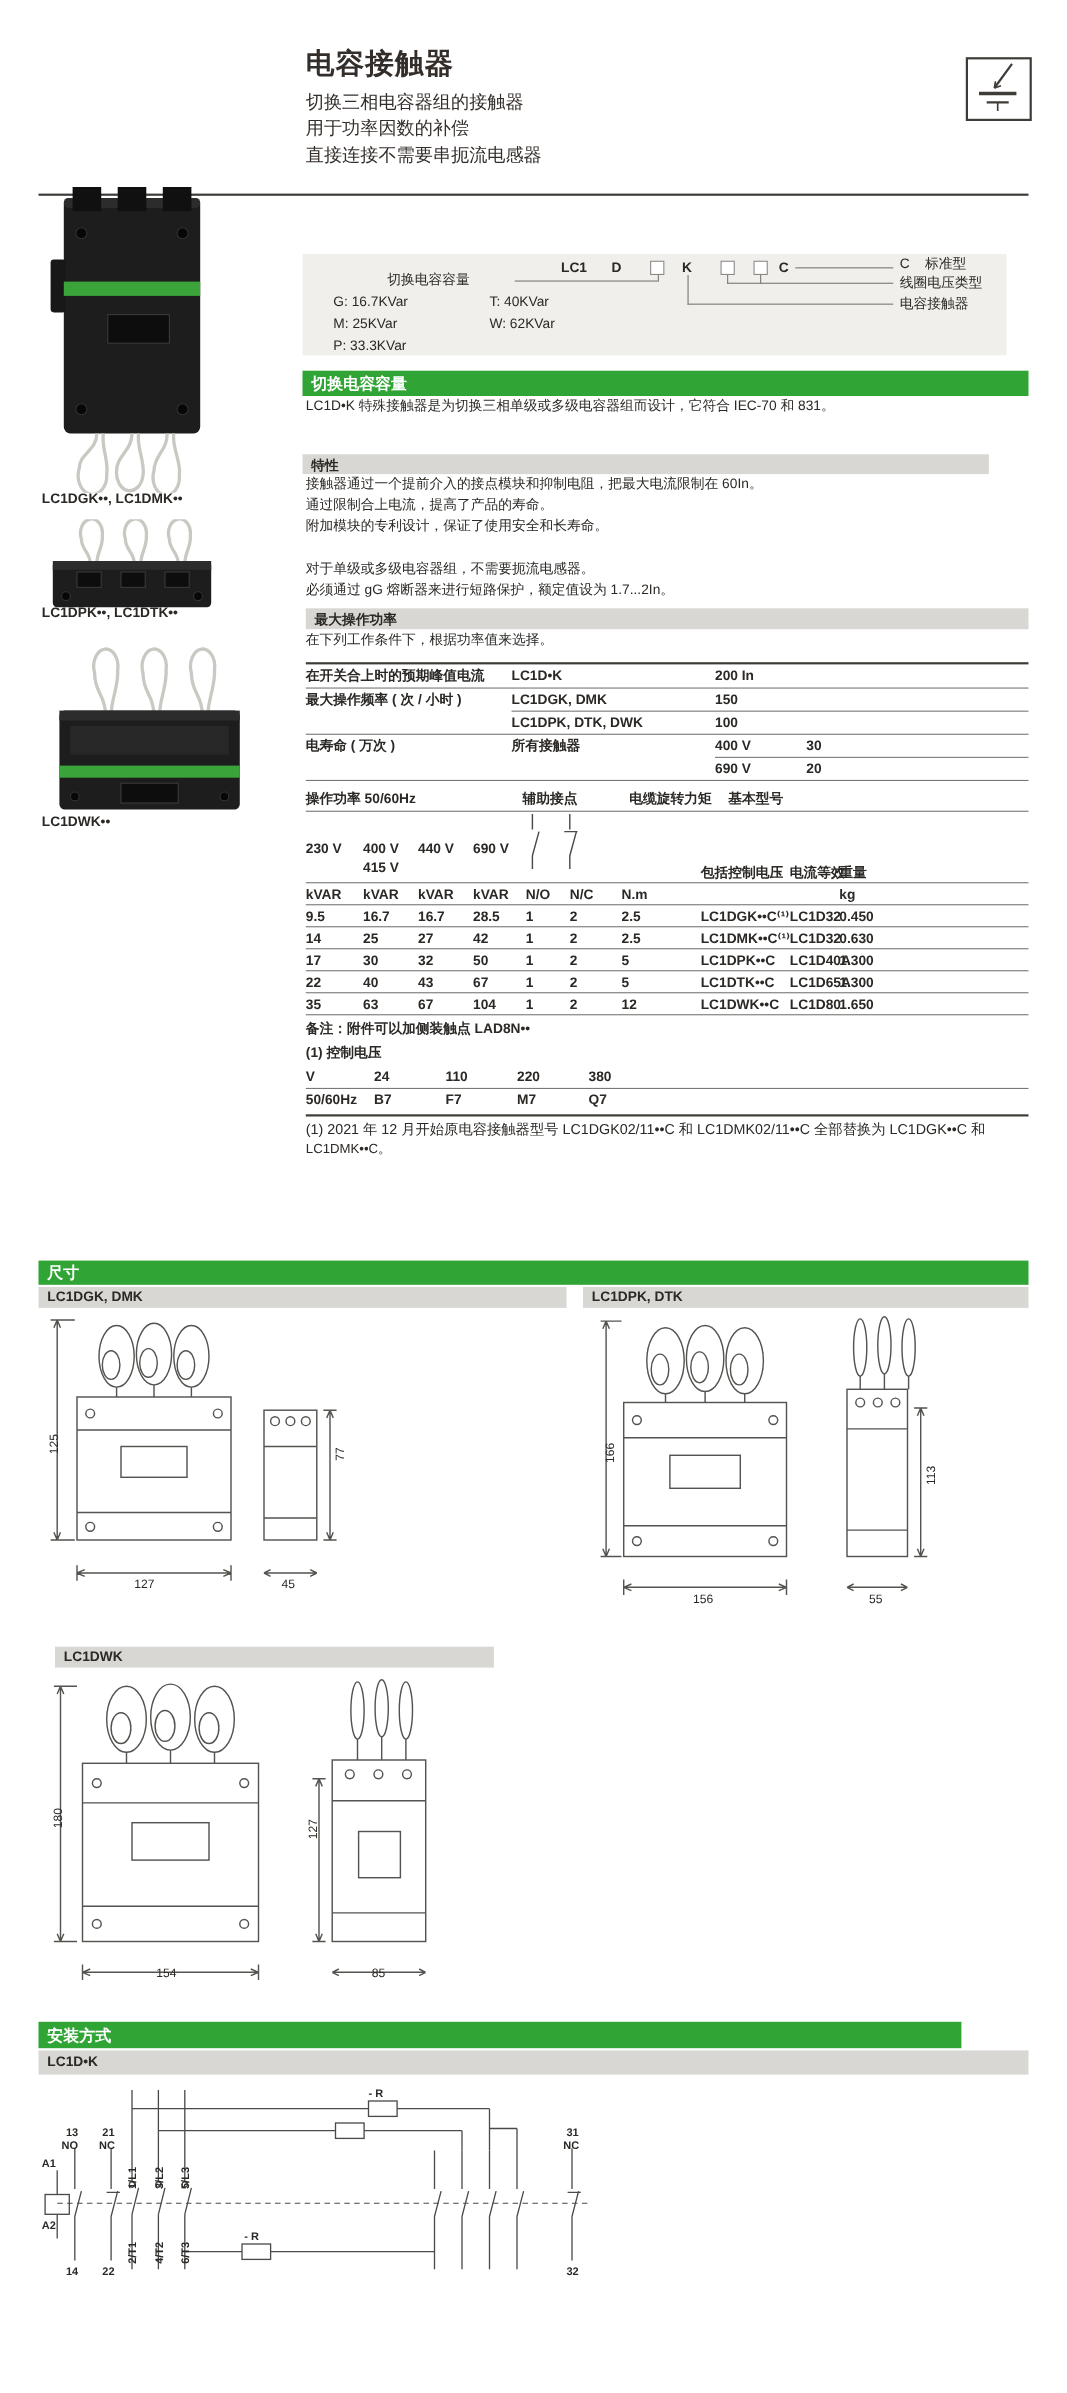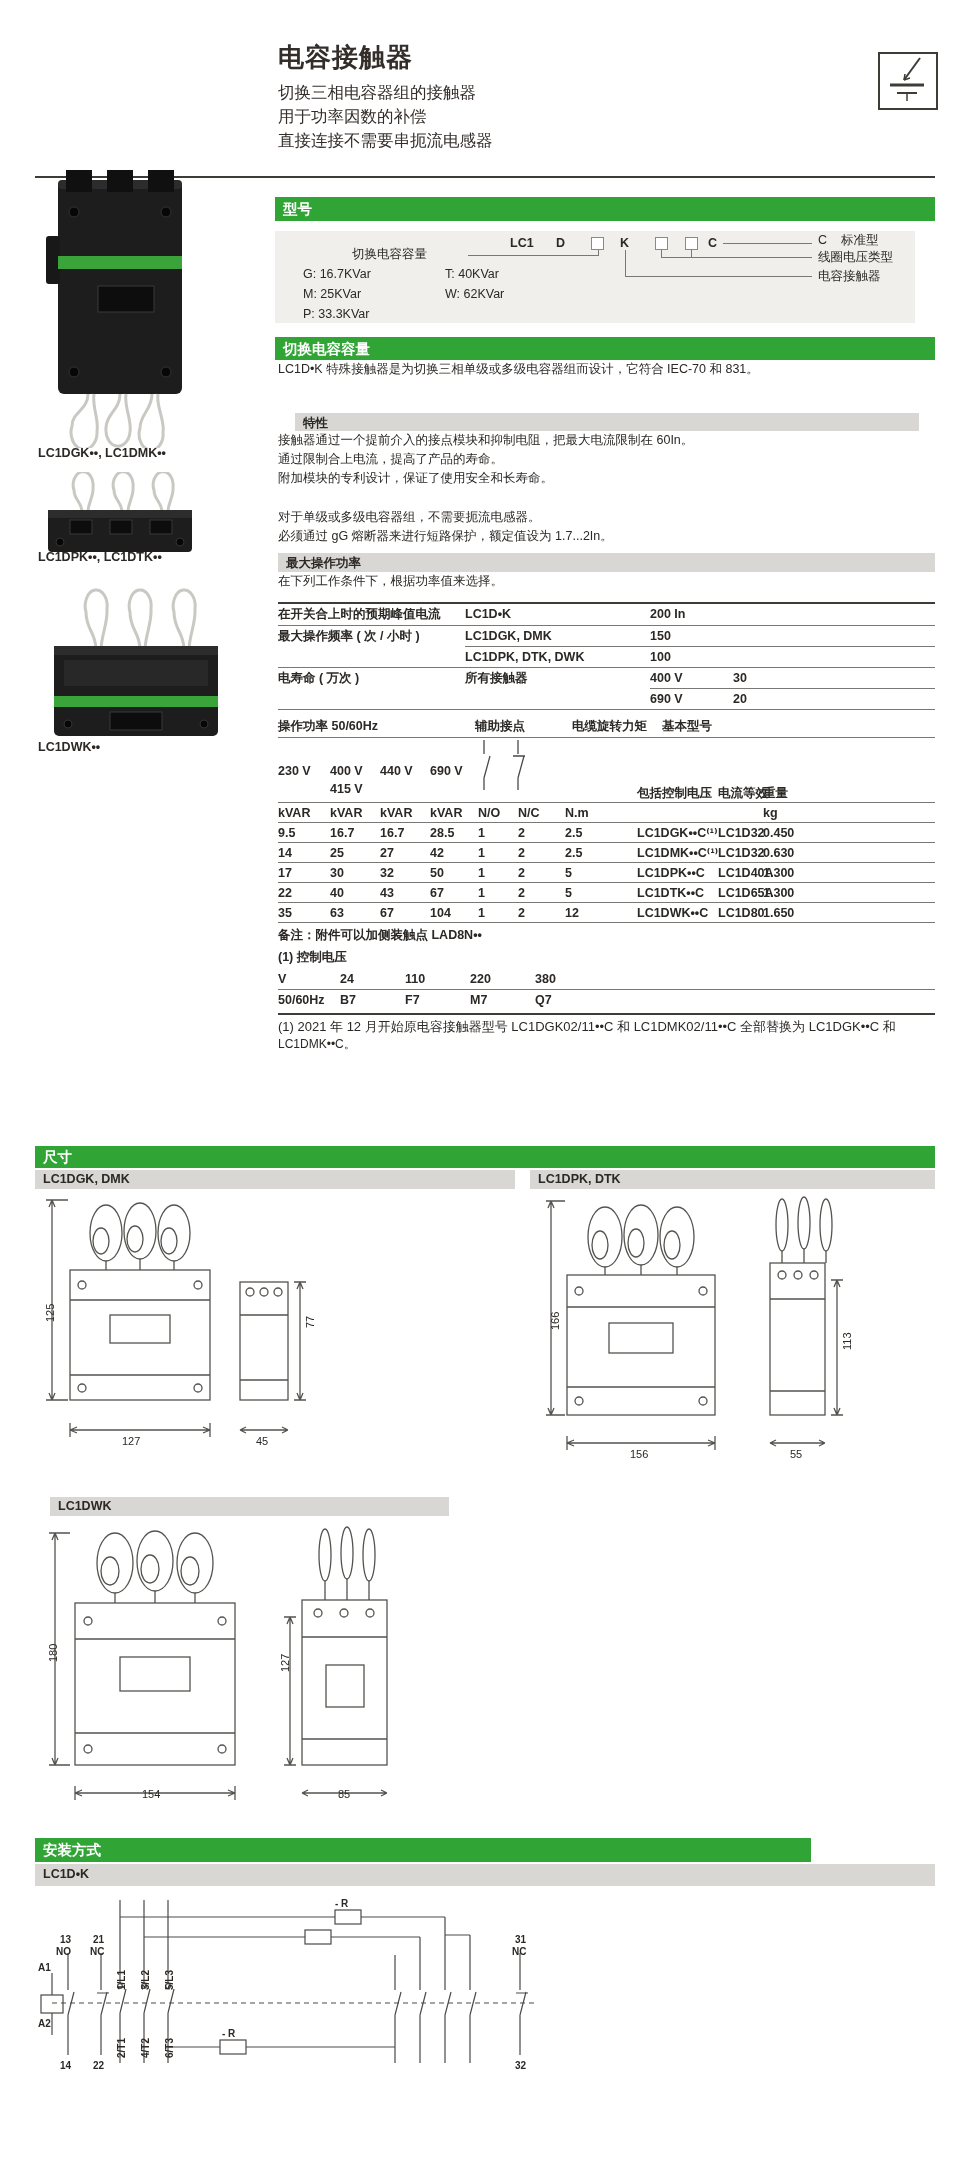--- a/index.html
+++ b/index.html
@@ -95,21 +95,20 @@
     <rect x="14" y="68" width="164" height="90" rx="5" fill="#1d1d1d"></rect>
     <rect x="14" y="68" width="164" height="9" fill="#2c2c2c"></rect>
     <rect x="24" y="82" width="144" height="26" fill="#282828"></rect>
     <rect x="14" y="118" width="164" height="11" fill="#3aa43a"></rect>
     <rect x="70" y="134" width="52" height="18" fill="#0d0d0d" stroke="#3a3a3a"></rect>
     <circle cx="28" cy="146" r="4" fill="#070707" stroke="#333"></circle>
     <circle cx="164" cy="146" r="4" fill="#070707" stroke="#333"></circle>
   </svg>
   <div class="t b" style="left:38px;top:740px">LC1DWK••</div>
 
-  <div class="gbar" style="left:275px;top:197px;width:660px">型号</div>
   <div class="panel" style="left:275px;top:231px;width:640px;height:92px"></div>
 
   <div class="t b" style="left:510px;top:236px">LC1</div>
   <div class="t b" style="left:556px;top:236px">D</div>
   <div class="codebox" style="left:591px;top:237px"></div>
   <div class="t b" style="left:620px;top:236px">K</div>
   <div class="codebox" style="left:655px;top:237px"></div>
   <div class="codebox" style="left:685px;top:237px"></div>
   <div class="t b" style="left:708px;top:236px">C</div>
 
@@ -129,21 +128,21 @@
   <div class="vl" style="left:598px;top:250px;height:6px"></div>
   <div class="t" style="left:303px;top:267px">G: 16.7KVar</div>
   <div class="t" style="left:303px;top:287px">M: 25KVar</div>
   <div class="t" style="left:303px;top:307px">P: 33.3KVar</div>
   <div class="t" style="left:445px;top:267px">T: 40KVar</div>
   <div class="t" style="left:445px;top:287px">W: 62KVar</div>
 
   <div class="gbar" style="left:275px;top:337px;width:660px;height:23px">切换电容容量</div>
   <div class="t" style="left:278px;top:362px">LC1D•K 特殊接触器是为切换三相单级或多级电容器组而设计，它符合 IEC-70 和 831。</div>
 
-  <div class="sbar" style="left:295px;top:413px;width:624px;height:18px">特性</div>
+  <div class="sbar" style="left:275px;top:413px;width:624px;height:18px">特性</div>
   <div class="t" style="left:278px;top:433px">接触器通过一个提前介入的接点模块和抑制电阻，把最大电流限制在 60In。</div>
   <div class="t" style="left:278px;top:452px">通过限制合上电流，提高了产品的寿命。</div>
   <div class="t" style="left:278px;top:471px">附加模块的专利设计，保证了使用安全和长寿命。</div>
 
   <div class="t" style="left:278px;top:510px">对于单级或多级电容器组，不需要扼流电感器。</div>
   <div class="t" style="left:278px;top:529px">必须通过 gG 熔断器来进行短路保护，额定值设为 1.7...2In。</div>
 
   <div class="sbar" style="left:278px;top:553px;width:657px">最大操作功率</div>
   <div class="t" style="left:278px;top:574px">在下列工作条件下，根据功率值来选择。</div>
 
@@ -383,21 +382,21 @@
       <rect x="286" y="140" width="38" height="42"></rect>
       <path d="M250,92 V240 M250,92 l-3,7 M250,92 l3,7 M250,240 l-3,-7 M250,240 l3,-7 M244,92 H256 M244,240 H256"></path>
       <path d="M262,268 H347 M262,268 l6,-3 M262,268 l6,3 M347,268 l-6,-3 M347,268 l-6,3"></path>
     </g>
   </svg>
   <div class="t sm rot" style="left:47px;top:1662px">180</div>
   <div class="t sm" style="left:142px;top:1788px">154</div>
   <div class="t sm rot" style="left:279px;top:1672px">127</div>
   <div class="t sm" style="left:338px;top:1788px">85</div>
 
-  <div class="gbar" style="left:35px;top:1838px;width:776px">安装方式</div>
+  <div class="gbar" style="left:35px;top:1838px;width:839px">安装方式</div>
   <div class="sbar" style="left:35px;top:1864px;width:900px;height:22px;padding-top:3px">LC1D•K</div>
 
   <svg class="abs" style="left:35px;top:1895px" width="540" height="210" viewBox="0 0 540 210">
     <g stroke="#4c4a47" stroke-width="1.2" fill="none">
 
       <rect x="6" y="100" width="22" height="18"></rect>
       <path d="M17,78 V100 M17,118 V140"></path>
 
       <path d="M33,58 V95 M33,120 L39,97 M33,120 V160"></path>
       <path d="M66,58 V95 M66,120 L72,97 M66,120 V160 M62,98 H74"></path>

